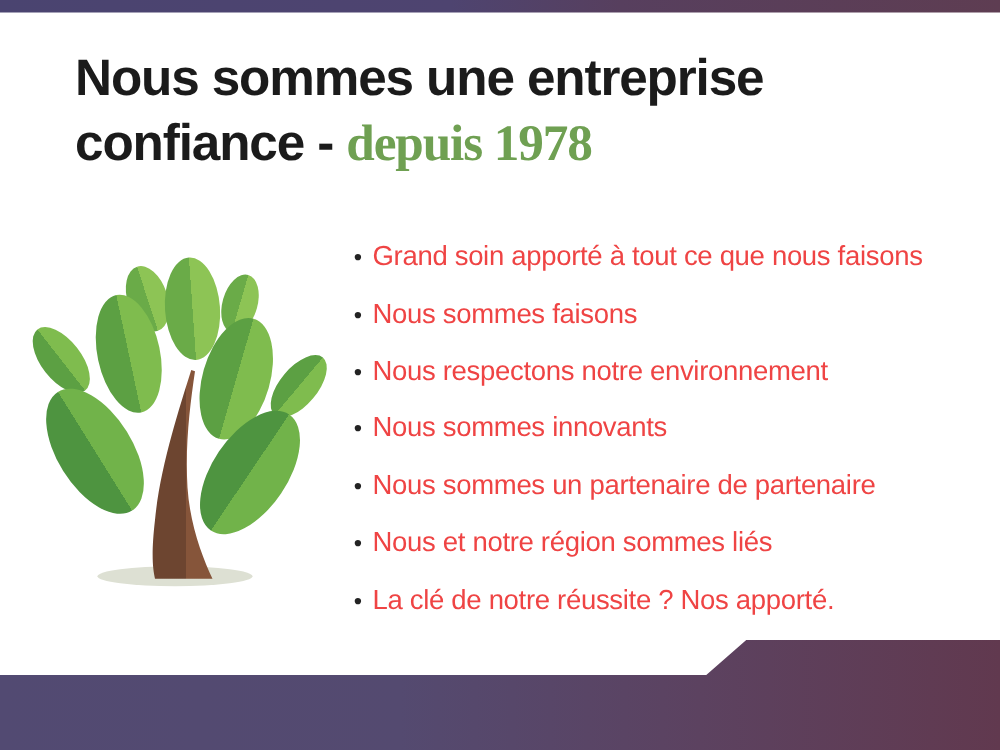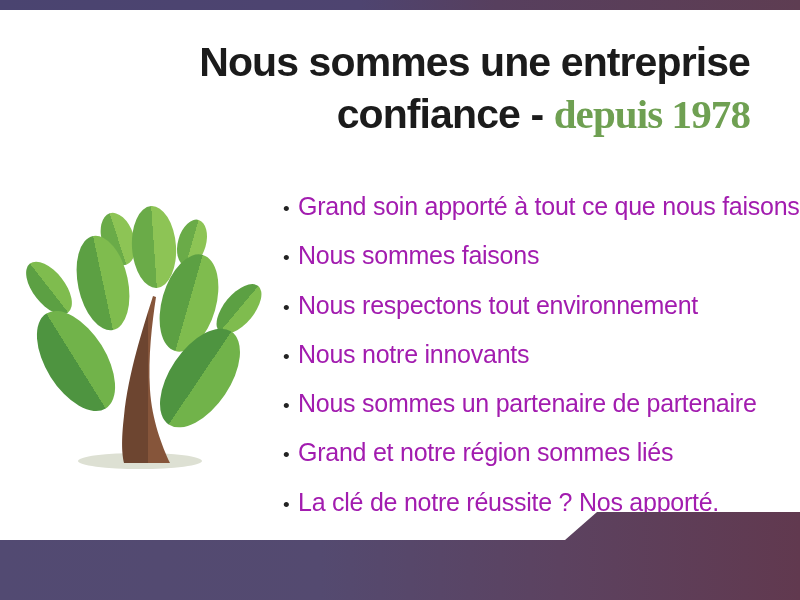--- a/index.html
+++ b/index.html
@@ -23,21 +23,21 @@
     position:absolute; left:0; top:0;
     width:800px; height:10px;
     background:linear-gradient(90deg,#4a4470 0%,#4e4470 45%,#573f5e 62%,#5e3d52 100%);
   }
 
   
   .headline {
     position:absolute;
     left:60px; top:36px;
     width:690px;
-    text-align:right;
+    text-align:left;
     font-size:41px;
     font-weight:bold;
     line-height:1.28;
     letter-spacing:-0.9px;
     color:#1b1b1b;
   }
   .headline .accent { color:#6fa052;font-family:Liberation Serif, serif; }
 
   
   .tree-wrap {
@@ -60,22 +60,22 @@
   }
   .bullet-row:last-child { margin-bottom:0; }
   .bullet-dot {
     width:15px;
     flex:0 0 15px;
     font-size:19px;
     line-height:1;
     color:#232323;
   }
   .bullet-text {
-    font-size:25px;
-    color:#a21caf;
+    font-size:22px;
+    color:#ef4444;
     line-height:1.15;
     letter-spacing:-0.25px;
     white-space:nowrap;
   }
 
   
   .footer {
     position:absolute;
     left:0; top:510px;
     width:800px; height:90px;
@@ -176,36 +176,36 @@
       <span class="bullet-text">Grand soin apporté à tout ce que nous faisons</span>
     </div>
 
     <div class="bullet-row">
       <span class="bullet-dot">•</span>
       <span class="bullet-text">Nous sommes faisons</span>
     </div>
 
     <div class="bullet-row">
       <span class="bullet-dot">•</span>
-      <span class="bullet-text">Nous respectons tout environnement</span>
-    </div>
-
-    <div class="bullet-row">
-      <span class="bullet-dot">•</span>
-      <span class="bullet-text">Nous notre innovants</span>
+      <span class="bullet-text">Nous respectons notre environnement</span>
+    </div>
+
+    <div class="bullet-row">
+      <span class="bullet-dot">•</span>
+      <span class="bullet-text">Nous sommes innovants</span>
     </div>
 
     <div class="bullet-row">
       <span class="bullet-dot">•</span>
       <span class="bullet-text">Nous sommes un partenaire de partenaire</span>
     </div>
 
     <div class="bullet-row">
       <span class="bullet-dot">•</span>
-      <span class="bullet-text">Grand et notre région sommes liés</span>
+      <span class="bullet-text">Nous et notre région sommes liés</span>
     </div>
 
     <div class="bullet-row">
       <span class="bullet-dot">•</span>
       <span class="bullet-text">La clé de notre réussite ? Nos apporté.</span>
     </div>
 
   </div>
 
   <div class="footer">

